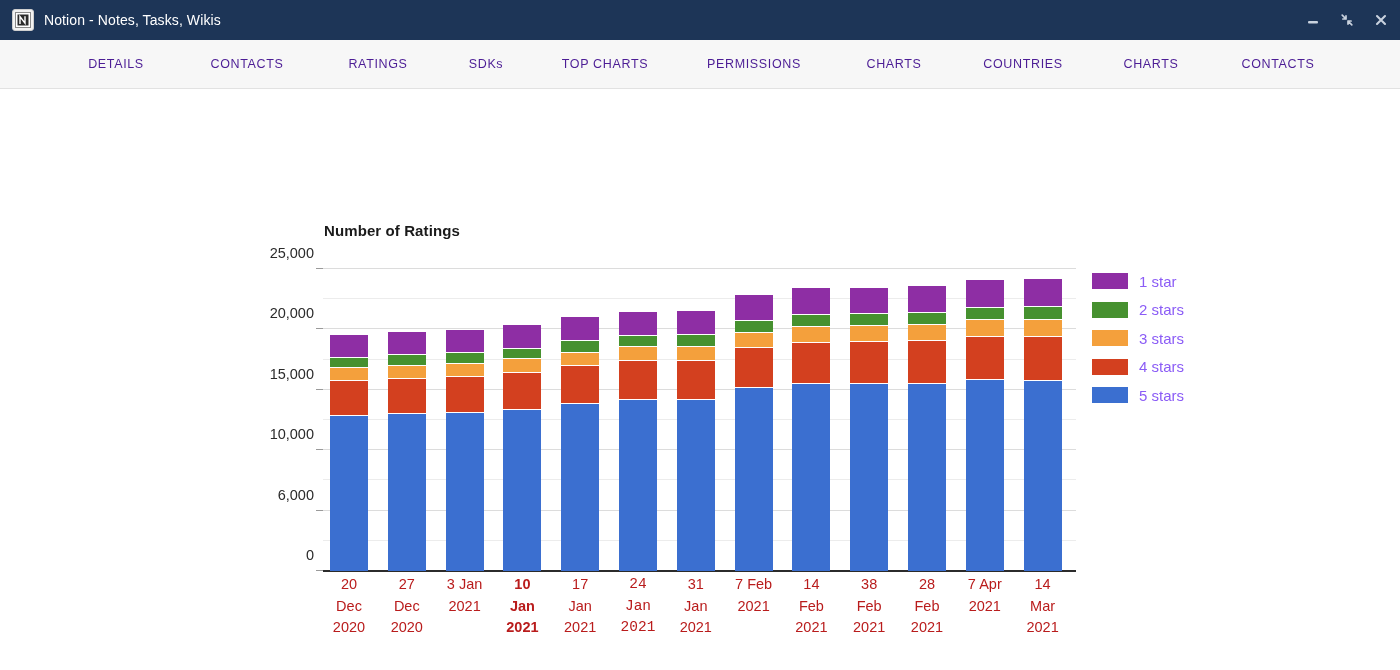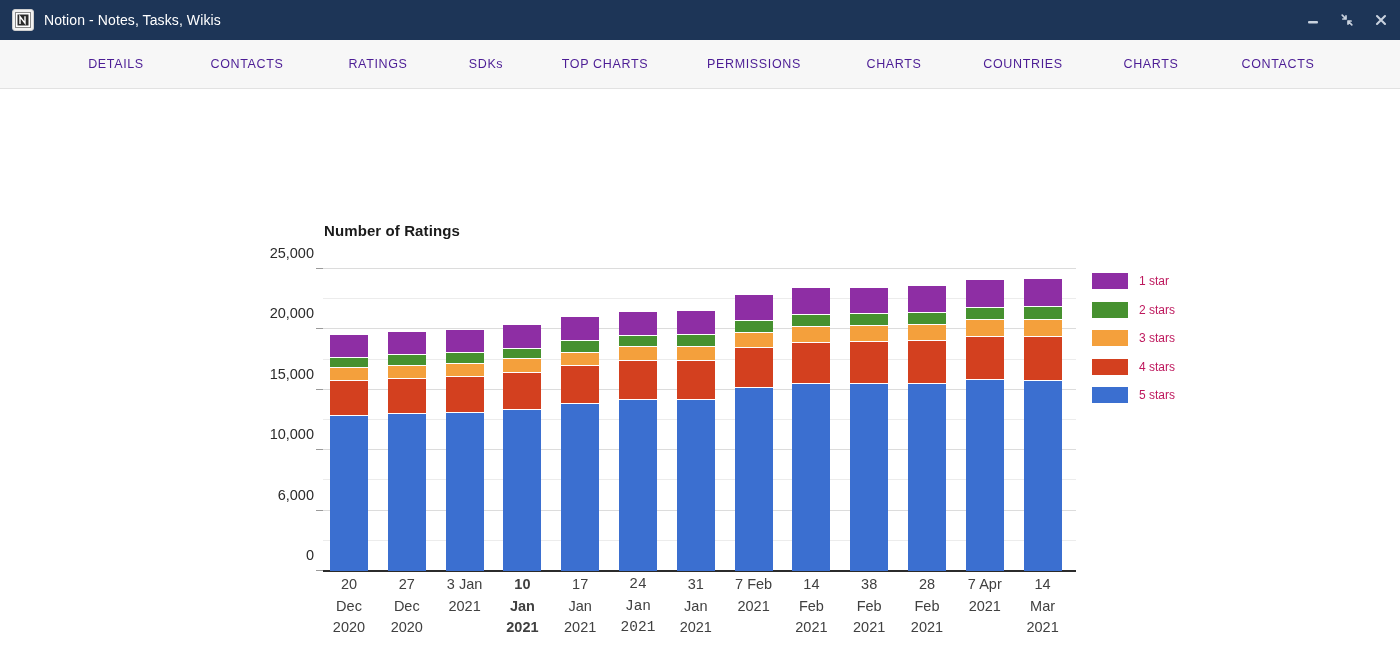--- a/index.html
+++ b/index.html
@@ -95,33 +95,33 @@
   }
   .bars{position:absolute;left:0;top:0;width:100%;height:100%;}
   .bar{
     position:absolute;bottom:0;width:38px;
     display:flex;flex-direction:column-reverse;
   }
   .seg{width:100%;box-sizing:border-box;}
   .xlabel{
     position:absolute;top:305px;
     width:62px;text-align:center;
-    font-size:14.5px;line-height:21.5px;color:#404040;
+    font-size:14.5px;line-height:21.5px;color:#b91c1c;
   }
   
   .legend{
     position:absolute;left:1092px;top:178px;
   }
   .legend-row{
     display:flex;align-items:center;height:28.5px;
   }
   .legend-swatch{
     width:36px;height:16px;flex:0 0 auto;margin-right:11px;
   }
-  .legend-label{font-size:12px;color:#be185d;white-space:nowrap;}
+  .legend-label{font-size:15px;color:#8b5cf6;white-space:nowrap;}
 </style>
 </head>
 <body>
 
 <div class="titlebar">
   <div class="app-icon">
     <svg width="16" height="16" viewBox="0 0 16 16">
       <rect x="0.5" y="0.5" width="15" height="15" fill="#ffffff" stroke="#8a8a8a" stroke-width="1"></rect>
       <rect x="2.5" y="2.5" width="11" height="11" fill="#2b2b2b"></rect>
       <path d="M5 12 V4.6 L10 11.2 V4.3" stroke="#ffffff" stroke-width="1.4" fill="none"></path>

